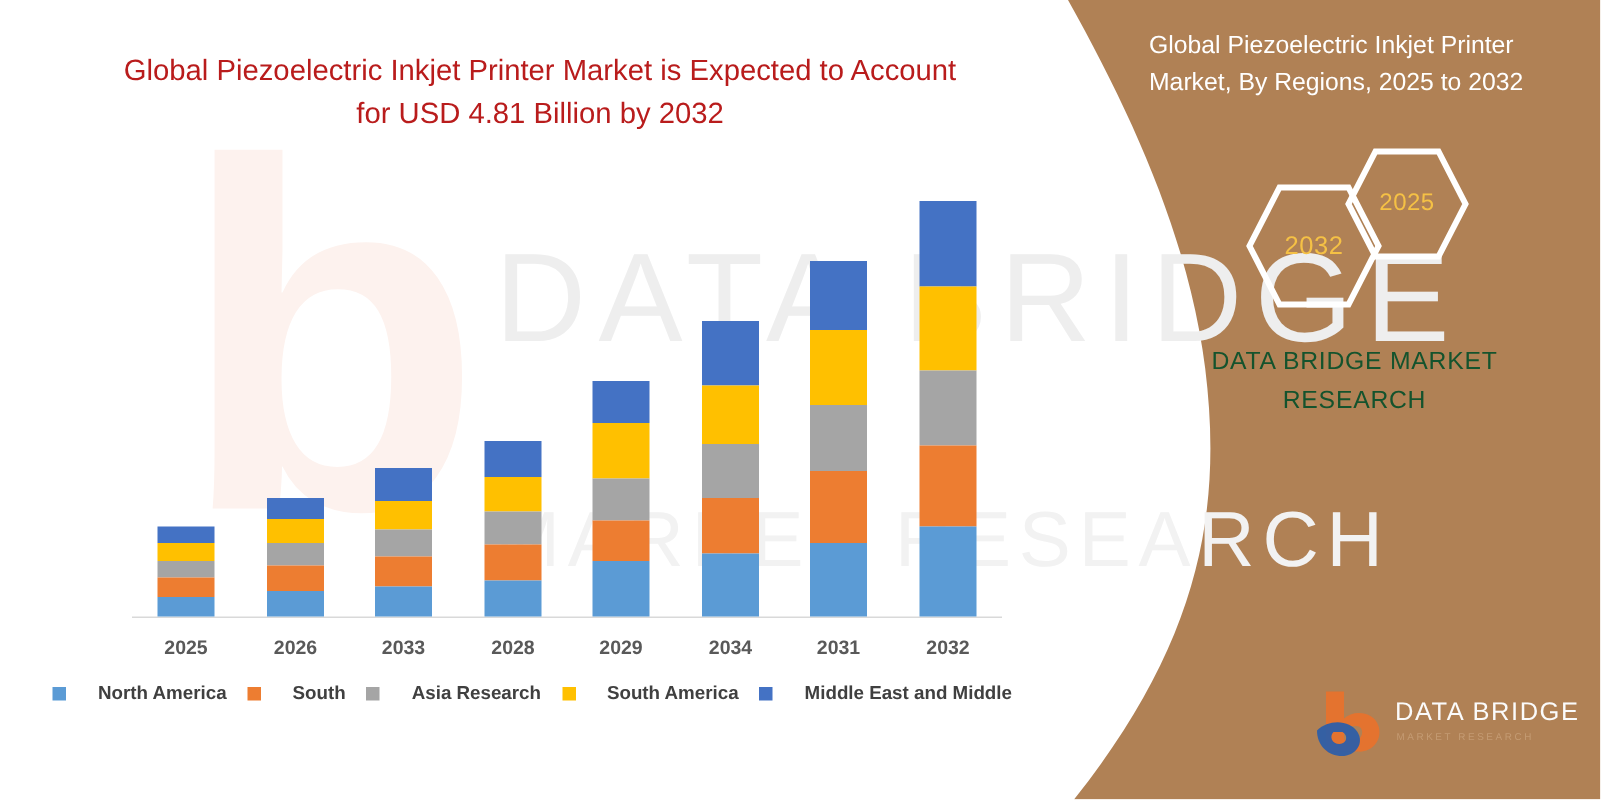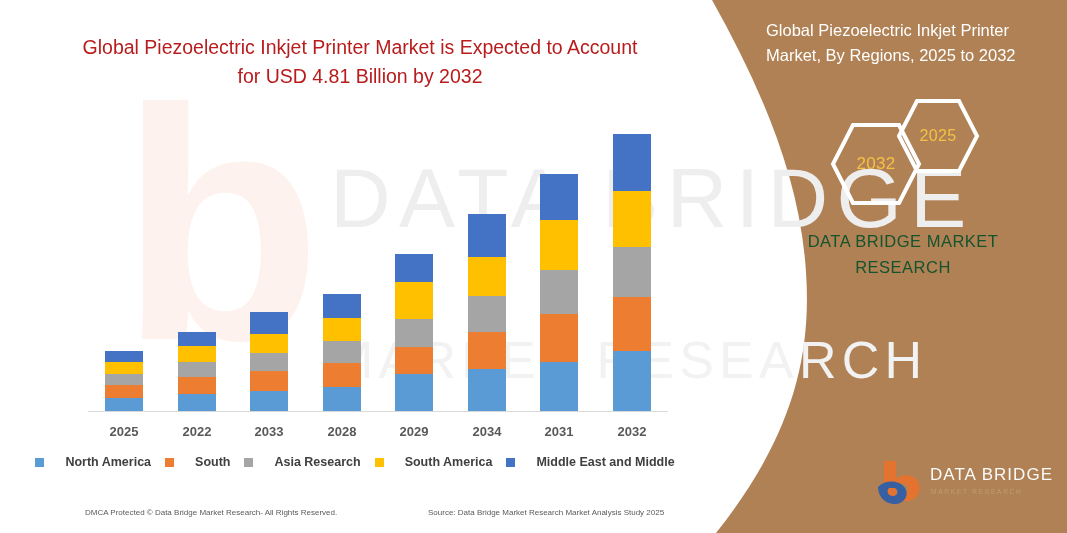--- a/index.html
+++ b/index.html
@@ -330,21 +330,21 @@
             <div class="seg" title="South America 2032: 56" style="height: 56px; background: rgb(255, 192, 0);"></div>
             <div class="seg" title="Asia Pacific 2032: 50" style="height: 50px; background: rgb(165, 165, 165);"></div>
             <div class="seg" title="Europe 2032: 54" style="height: 54px; background: rgb(237, 125, 49);"></div>
             <div class="seg" title="North America 2032: 60" style="height: 60px; background: rgb(91, 155, 213);"></div>
           </div>
         </div>
     </div>
 
     <div class="tick-labels" id="tickLabels">
         <div class="tick" style="left: 17px;">2025</div>
-        <div class="tick" style="left: 90px;">2022</div>
+        <div class="tick" style="left: 90px;">2026</div>
         <div class="tick" style="left: 162px;">2033</div>
         <div class="tick" style="left: 235px;">2028</div>
         <div class="tick" style="left: 307px;">2029</div>
         <div class="tick" style="left: 380px;">2034</div>
         <div class="tick" style="left: 452px;">2031</div>
         <div class="tick" style="left: 525px;">2032</div>
       </div>
 
     <div class="legend" id="legend">
         <div class="legend-item">
@@ -364,24 +364,20 @@
           <span>South America</span>
         </div>
         <div class="legend-item">
           <span class="legend-swatch" style="background: rgb(68, 114, 196);"></span>
           <span>Middle East and Middle</span>
         </div>
       </div>
 
   </div>
 
-  <div class="footer">
-    <span class="footer-dmca">DMCA Protected © Data Bridge Market Research-  All Rights Reserved.</span>
-    <span class="footer-source">Source: Data Bridge Market Research  Market Analysis Study 2025</span>
-  </div>
 
   <div class="right-content">
 
     <div class="panel-title">Global Piezoelectric Inkjet Printer Market, By Regions, 2025 to 2032</div>
 
     <div class="hexes">
 
       <div class="hex hex-2032">
         <svg viewBox="0 0 92 84" width="92" height="84">
           <polygon points="23,3 69,3 89,42 69,81 23,81 3,42" fill="none" stroke="#ffffff" stroke-width="4"></polygon>

